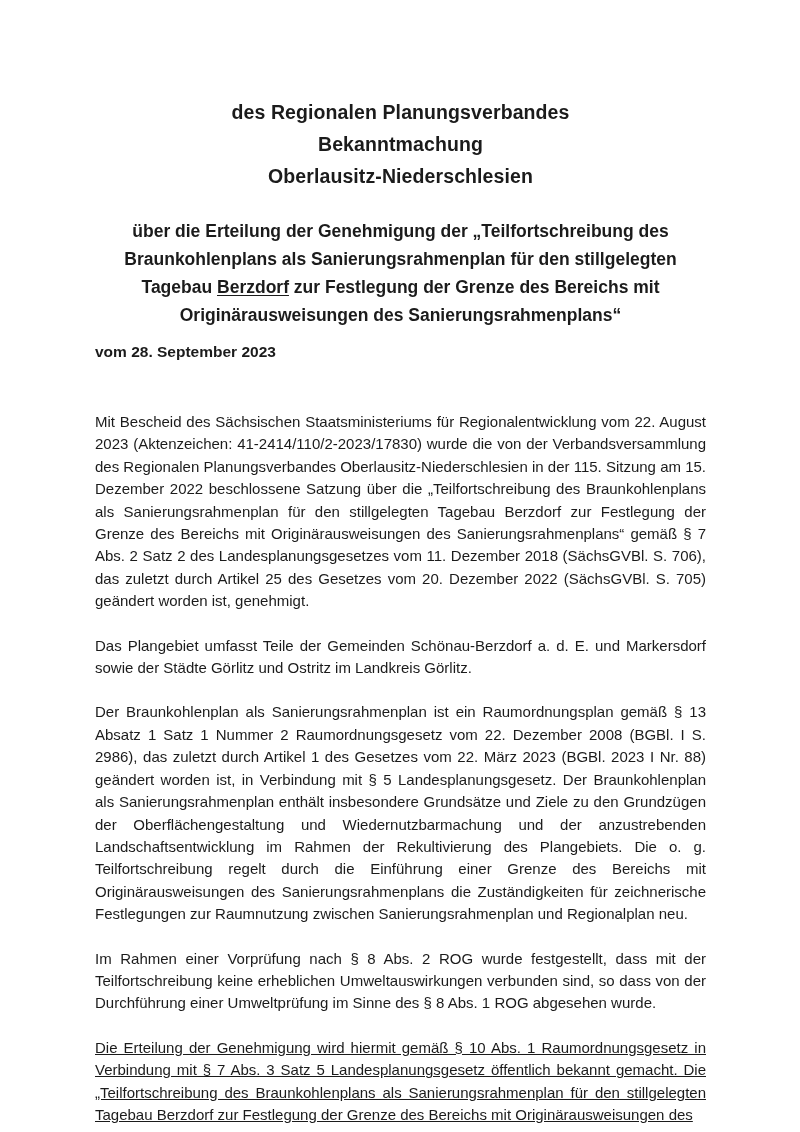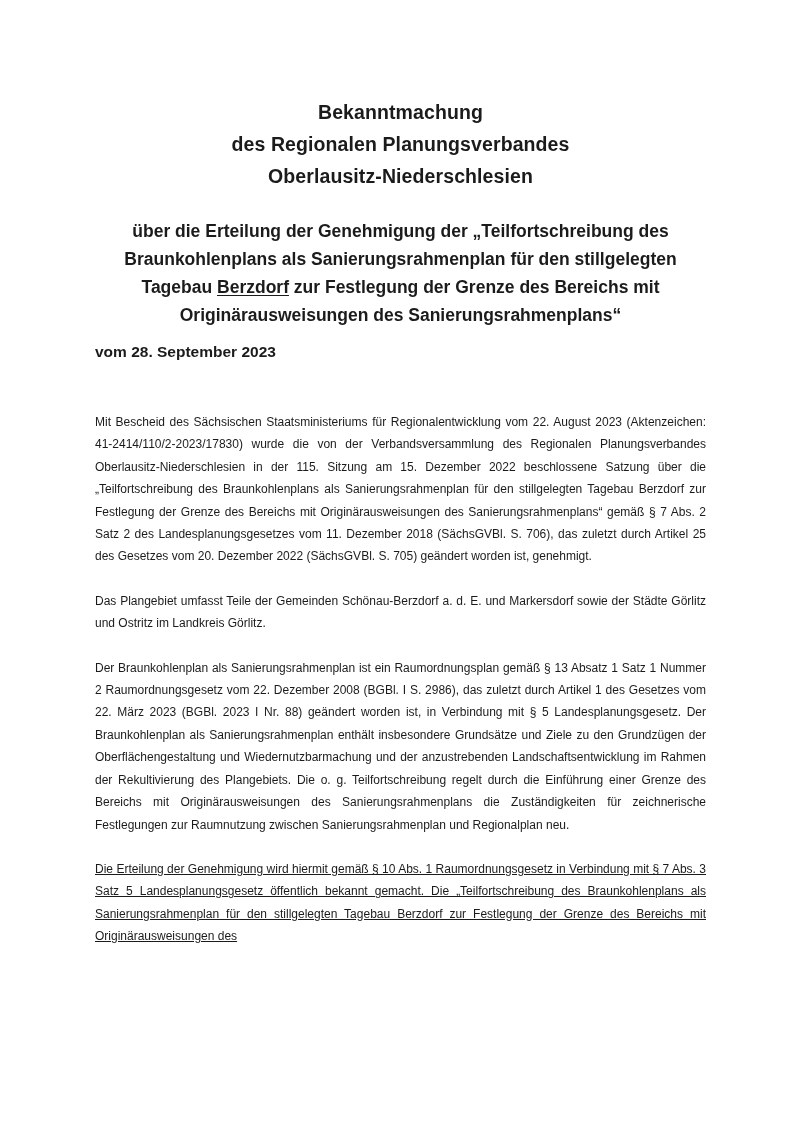--- a/index.html
+++ b/index.html
@@ -43,49 +43,50 @@
   }
   .date-line {
     margin-top: 12px;
     text-align: left;
     font-weight: 700;
     font-size: 15.5px;
     line-height: 22px;
   }
   .body-text {
     margin-top: 48px;
-    font-size: 12px;
+    font-size: 15px;
     line-height: 22.4px;
     text-align: justify;
   }
   .body-text p {
     margin: 0 0 22px 0;
   }
   .body-text p:last-child {
     margin-bottom: 16px;
     text-decoration: underline;
   }
 </style>
 </head>
 <body>
 
 <div class="page">
   <div class="content">
 
     <div class="title-block">
+      <div>des Regionalen Planungsverbandes</div>
       <div>Bekanntmachung</div>
-      <div>des Regionalen Planungsverbandes</div>
       <div>Oberlausitz-Niederschlesien</div>
     </div>
 
     <div class="subtitle"><span>über die Erteilung der Genehmigung der „Teilfortschreibung des Braunkohlenplans als Sanierungsrahmenplan für den stillgelegten Tagebau </span><span class="underlined">Berzdorf</span><span> zur Festlegung der Grenze des Bereichs mit Originärausweisungen des Sanierungsrahmenplans“</span></div>
 
     <div class="date-line">vom 28. September 2023</div>
 
     <div class="body-text">
       <p>Mit Bescheid des Sächsischen Staatsministeriums für Regionalentwicklung vom 22. August 2023 (Aktenzeichen: 41-2414/110/2-2023/17830) wurde die von der Verbandsversammlung des Regionalen Planungsverbandes Oberlausitz-Niederschlesien in der 115. Sitzung am 15. Dezember 2022 beschlossene Satzung über die „Teilfortschreibung des Braunkohlenplans als Sanierungsrahmenplan für den stillgelegten Tagebau Berzdorf zur Festlegung der Grenze des Bereichs mit Originärausweisungen des Sanierungsrahmenplans“ gemäß § 7 Abs. 2 Satz 2 des Landesplanungsgesetzes vom 11. Dezember 2018 (SächsGVBl. S. 706), das zuletzt durch Artikel 25 des Gesetzes vom 20. Dezember 2022 (SächsGVBl. S. 705) geändert worden ist, genehmigt.</p>
       <p>Das Plangebiet umfasst Teile der Gemeinden Schönau-Berzdorf a. d. E. und Markersdorf sowie der Städte Görlitz und Ostritz im Landkreis Görlitz.</p>
       <p>Der Braunkohlenplan als Sanierungsrahmenplan ist ein Raumordnungsplan gemäß § 13 Absatz 1 Satz 1 Nummer 2 Raumordnungsgesetz vom 22. Dezember 2008 (BGBl. I S. 2986), das zuletzt durch Artikel 1 des Gesetzes vom 22. März 2023 (BGBl. 2023 I Nr. 88) geändert worden ist, in Verbindung mit § 5 Landesplanungsgesetz. Der Braunkohlenplan als Sanierungsrahmenplan enthält insbesondere Grundsätze und Ziele zu den Grundzügen der Oberflächengestaltung und Wiedernutzbarmachung und der anzustrebenden Landschaftsentwicklung im Rahmen der Rekultivierung des Plangebiets. Die o. g. Teilfortschreibung regelt durch die Einführung einer Grenze des Bereichs mit Originärausweisungen des Sanierungsrahmenplans die Zuständigkeiten für zeichnerische Festlegungen zur Raumnutzung zwischen Sanierungsrahmenplan und Regionalplan neu.</p>
+      <p>Im Rahmen einer Vorprüfung nach § 8 Abs. 2 ROG wurde festgestellt, dass mit der Teilfortschreibung keine erheblichen Umweltauswirkungen verbunden sind, so dass von der Durchführung einer Umweltprüfung im Sinne des § 8 Abs. 1 ROG abgesehen wurde.</p>
       <p>Die Erteilung der Genehmigung wird hiermit gemäß § 10 Abs. 1 Raumordnungsgesetz in Verbindung mit § 7 Abs. 3 Satz 5 Landesplanungsgesetz öffentlich bekannt gemacht. Die „Teilfortschreibung des Braunkohlenplans als Sanierungsrahmenplan für den stillgelegten Tagebau Berzdorf zur Festlegung der Grenze des Bereichs mit Originärausweisungen des</p>
     </div>
 
   </div>
 </div>
 
 </body></html>

